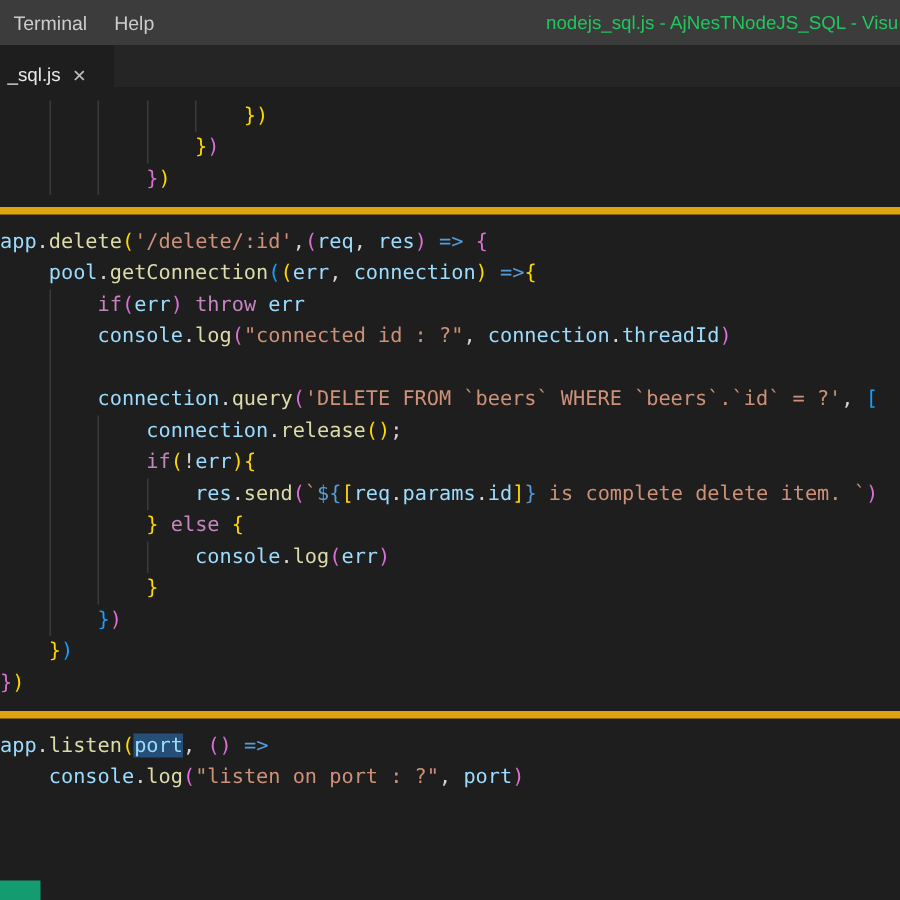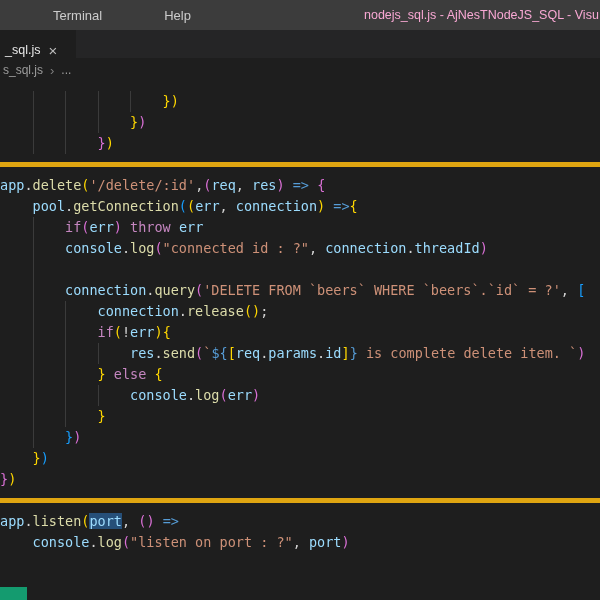--- a/index.html
+++ b/index.html
@@ -2,23 +2,23 @@
 <html><head>
 <meta charset="utf-8">
 <style>
   html,body{margin:0;padding:0;background:#000;}
   .window{width:600px;height:600px;display:flex;flex-direction:column;overflow:hidden;
           background:#1E1E1E;font-family:"Liberation Sans",sans-serif;}
 
   
   .titlebar{flex:0 0 30px;height:30px;background:#3C3C3C;color:#CCCCCC;font-size:13px;
             display:flex;align-items:center;position:relative;overflow:hidden;}
-  .menu-item{padding:0 9px;height:100%;display:flex;align-items:center;cursor:default;margin-left:44px;}
+  .menu-item{padding:0 9px;height:100%;display:flex;align-items:center;cursor:default;}
   .window-title{position:absolute;left:364px;top:0;height:100%;display:flex;align-items:center;
-                white-space:nowrap;color:#f9a8d4;font-size:12.5px;}
+                white-space:nowrap;color:#22c55e;font-size:12.5px;}
 
   
   .tabbar{flex:0 0 28px;height:28px;background:#252526;display:flex;align-items:stretch;overflow:hidden;}
   .tab{background:#1E1E1E;display:flex;align-items:center;padding:12px 9px 0 5px;gap:8px;min-width:62px;}
   .tab-label{color:#E8E8E8;font-size:12.5px;white-space:nowrap;}
   .tab-close{color:#BDBDBD;font-size:15px;line-height:1;}
 
   
   .breadcrumbs{flex:0 0 24px;height:24px;display:flex;align-items:center;gap:7px;
                color:#9D9D9D;font-size:12px;padding-left:3px;background:#1E1E1E;}
@@ -44,25 +44,20 @@
     <div class="window-title">nodejs_sql.js - AjNesTNodeJS_SQL - Visu</div>
   </div>
 
   <div class="tabbar">
     <div class="tab">
       <span class="tab-label">_sql.js</span>
       <span class="tab-close">×</span>
     </div>
   </div>
 
-  <div class="breadcrumbs">
-    <span>s_sql.js</span>
-    <span class="crumb-sep">›</span>
-    <span>...</span>
-  </div>
 
   <div class="editor" id="code">
     <div class="line"><span class="guide" style="left: 4ch; background: rgb(59, 59, 59);"></span><span class="guide" style="left: 8ch; background: rgb(59, 59, 59);"></span><span class="guide" style="left: 12ch; background: rgb(59, 59, 59);"></span><span class="guide" style="left: 16ch; background: rgb(59, 59, 59);"></span><span>                    </span><span style="color: rgb(255, 215, 0);">}</span><span style="color: rgb(255, 215, 0);">)</span></div>
       <div class="line"><span class="guide" style="left: 4ch; background: rgb(59, 59, 59);"></span><span class="guide" style="left: 8ch; background: rgb(59, 59, 59);"></span><span class="guide" style="left: 12ch; background: rgb(59, 59, 59);"></span><span>                </span><span style="color: rgb(255, 215, 0);">}</span><span style="color: rgb(218, 112, 214);">)</span></div>
       <div class="line"><span class="guide" style="left: 4ch; background: rgb(59, 59, 59);"></span><span class="guide" style="left: 8ch; background: rgb(59, 59, 59);"></span><span>            </span><span style="color: rgb(218, 112, 214);">}</span><span style="color: rgb(255, 215, 0);">)</span></div>
       <div class="divider" style="background: rgb(223, 165, 17);"></div>
       <div class="line"><span></span><span style="color: rgb(156, 220, 254);">app</span><span style="color: rgb(212, 212, 212);">.</span><span style="color: rgb(220, 220, 170);">delete</span><span style="color: rgb(255, 215, 0);">(</span><span style="color: rgb(206, 145, 120);">'/delete/:id'</span><span style="color: rgb(212, 212, 212);">,</span><span style="color: rgb(218, 112, 214);">(</span><span style="color: rgb(156, 220, 254);">req</span><span style="color: rgb(212, 212, 212);">, </span><span style="color: rgb(156, 220, 254);">res</span><span style="color: rgb(218, 112, 214);">)</span><span style="color: rgb(212, 212, 212);"> </span><span style="color: rgb(86, 156, 214);">=&gt;</span><span style="color: rgb(212, 212, 212);"> </span><span style="color: rgb(218, 112, 214);">{</span></div>
       <div class="line"><span>    </span><span style="color: rgb(156, 220, 254);">pool</span><span style="color: rgb(212, 212, 212);">.</span><span style="color: rgb(220, 220, 170);">getConnection</span><span style="color: rgb(23, 159, 255);">(</span><span style="color: rgb(255, 215, 0);">(</span><span style="color: rgb(156, 220, 254);">err</span><span style="color: rgb(212, 212, 212);">, </span><span style="color: rgb(156, 220, 254);">connection</span><span style="color: rgb(255, 215, 0);">)</span><span style="color: rgb(212, 212, 212);"> </span><span style="color: rgb(86, 156, 214);">=&gt;</span><span style="color: rgb(255, 215, 0);">{</span></div>
       <div class="line"><span class="guide" style="left: 4ch; background: rgb(59, 59, 59);"></span><span>        </span><span style="color: rgb(197, 134, 192);">if</span><span style="color: rgb(218, 112, 214);">(</span><span style="color: rgb(156, 220, 254);">err</span><span style="color: rgb(218, 112, 214);">)</span><span style="color: rgb(212, 212, 212);"> </span><span style="color: rgb(197, 134, 192);">throw</span><span style="color: rgb(212, 212, 212);"> </span><span style="color: rgb(156, 220, 254);">err</span></div>
       <div class="line"><span class="guide" style="left: 4ch; background: rgb(59, 59, 59);"></span><span>        </span><span style="color: rgb(156, 220, 254);">console</span><span style="color: rgb(212, 212, 212);">.</span><span style="color: rgb(220, 220, 170);">log</span><span style="color: rgb(218, 112, 214);">(</span><span style="color: rgb(206, 145, 120);">"connected id : ?"</span><span style="color: rgb(212, 212, 212);">, </span><span style="color: rgb(156, 220, 254);">connection</span><span style="color: rgb(212, 212, 212);">.</span><span style="color: rgb(156, 220, 254);">threadId</span><span style="color: rgb(218, 112, 214);">)</span></div>

